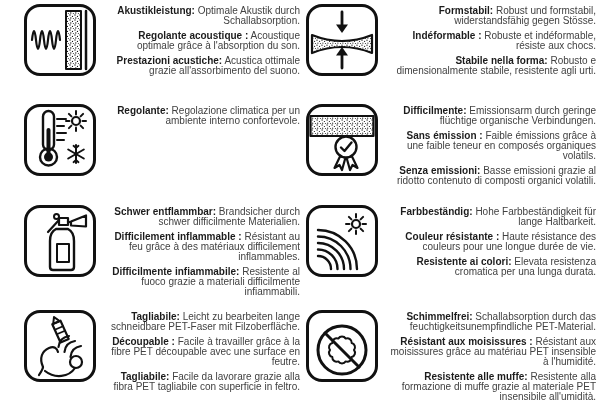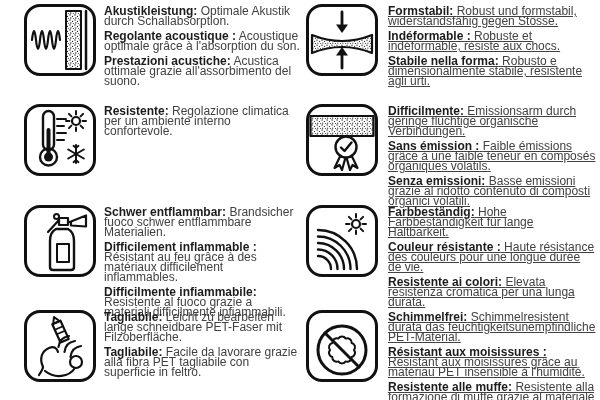--- a/index.html
+++ b/index.html
@@ -10,22 +10,22 @@
     grid-template-columns:300px 300px;
     grid-template-rows:100px 101px 105px 94px;
     padding-top:4px;
     box-sizing:border-box;
   }
   .card{display:flex;align-items:flex-start;box-sizing:border-box;}
   .card.col-left{padding-left:24px;}
   .card.col-right{padding-left:6px;}
   .icon-box{flex:0 0 auto;width:72px;height:72px;}
   .icon-box svg{display:block;}
-  .text{margin-left:8px;width:212px;font-size:12px;line-height:10px;color:#414141;padding-top:2px;}
-  .col-right .text{margin-left:10px;width:208px;text-decoration:underline;}
+  .text{margin-left:8px;width:212px;font-size:10px;line-height:10px;color:#414141;padding-top:2px;text-align:right;}
+  .col-right .text{margin-left:10px;width:208px;}
   .text p{margin:0 0 5px 0;}
   .text b{color:#1c1c1c;}
 </style>
 </head>
 <body>
 
 <div class="sheet">
   <div class="grid">
 
     <div class="card col-left">
@@ -99,21 +99,21 @@
           <line x1="47.4" y1="12.4" x2="44.9" y2="9.9" stroke-width="2"></line>
           <line x1="56.6" y1="21.6" x2="59.1" y2="24.1" stroke-width="2"></line>
           <line x1="47.4" y1="21.6" x2="44.9" y2="24.1" stroke-width="2"></line>
           <line x1="52" y1="41" x2="52" y2="59" stroke-width="2"></line>
           <line x1="44.2" y1="45.5" x2="59.8" y2="54.5" stroke-width="2"></line>
           <line x1="44.2" y1="54.5" x2="59.8" y2="45.5" stroke-width="2"></line>
           <path d="M52 44 L49.5 41.8 M52 44 L54.5 41.8 M52 56 L49.5 58.2 M52 56 L54.5 58.2" stroke-width="1.8"></path>
         </svg>
       </div>
       <div class="text">
-        <p><b>Resistente:</b> <span>Regolazione climatica per un ambiente interno confortevole.</span></p>
+        <p><b>Regolante:</b> <span>Regolazione climatica per un ambiente interno confortevole.</span></p>
       </div>
     </div>
 
     <div class="card col-right">
       <div class="icon-box">
         <svg width="72" height="72" viewBox="0 0 72 72" fill="none" stroke="#111111" stroke-linecap="round" stroke-linejoin="round">
           <defs>
             <pattern id="spC" width="5" height="5" patternUnits="userSpaceOnUse">
               <circle cx="1.1" cy="1" r="0.65" fill="#111111" stroke="none"></circle>
               <circle cx="3.4" cy="2.5" r="0.6" fill="#111111" stroke="none"></circle>
@@ -143,21 +143,21 @@
           <path d="M32 24 L44 24 Q50 27 50 36 L50 62 Q50 65 47 65 L29 65 Q26 65 26 62 L26 36 Q26 27 32 24 Z" stroke-width="2.4"></path>
           <rect x="35" y="13" width="9" height="7" stroke-width="2.2"></rect>
           <circle cx="32.5" cy="11.5" r="2.5" stroke-width="2"></circle>
           <line x1="35" y1="15" x2="24" y2="27" stroke-width="2.2"></line>
           <line x1="44" y1="16.5" x2="47" y2="17.5" stroke-width="2.2"></line>
           <polygon points="47,16.5 62,10.5 62,21.5 47,20.5" stroke-width="2.2"></polygon>
           <rect x="33" y="39" width="12" height="18" stroke-width="2"></rect>
         </svg>
       </div>
       <div class="text">
-        <p><b>Schwer entflammbar:</b> <span>Brandsicher fuoco schwer entflammbare Materialien.</span></p>
+        <p><b>Schwer entflammbar:</b> <span>Brandsicher durch schwer difficilmente Materialien.</span></p>
         <p><b>Difficilement inflammable :</b> <span>Résistant au feu grâce à des matériaux difficilement inflammables.</span></p>
         <p><b>Difficilmente infiammabile:</b> <span>Resistente al fuoco grazie a materiali difficilmente infiammabili.</span></p>
       </div>
     </div>
 
     <div class="card col-right">
       <div class="icon-box">
         <svg width="72" height="72" viewBox="0 0 72 72" fill="none" stroke="#111111" stroke-linecap="round" stroke-linejoin="round">
           <rect x="1.5" y="1.5" width="69" height="69" rx="14.5" stroke-width="3"></rect>
           <path d="M12 51 A13 13 0 0 1 25 64" stroke-width="2.4"></path>
@@ -195,20 +195,21 @@
           <path d="M51 31 C45 32 41 36 40.5 42" stroke-width="2.2"></path>
           <path d="M57 36 C51 37 47 41 46.5 47" stroke-width="2.2"></path>
           <circle cx="52" cy="52" r="6" stroke-width="2.2"></circle>
           <path d="M19 57 C15 48 18 41 25 38 C30 36 33 38 34 42" stroke-width="2.2"></path>
           <path d="M21 61 C31 69 45 67 51 58" stroke-width="2.2"></path>
           <path d="M15 65 C17 62 19 59 19 57" stroke-width="2.2"></path>
         </svg>
       </div>
       <div class="text">
         <p><b>Tagliabile:</b> <span>Leicht zu bearbeiten lange schneidbare PET-Faser mit Filzoberfläche.</span></p>
+        <p><b>Découpable :</b> <span>Facile à travailler grâce à la fibre PET découpable avec une surface en feutre.</span></p>
         <p><b>Tagliabile:</b> <span>Facile da lavorare grazie alla fibra PET tagliabile con superficie in feltro.</span></p>
       </div>
     </div>
 
     <div class="card col-right">
       <div class="icon-box">
         <svg width="72" height="72" viewBox="0 0 72 72" fill="none" stroke="#111111" stroke-linecap="round" stroke-linejoin="round">
           <rect x="1.5" y="1.5" width="69" height="69" rx="14.5" stroke-width="3"></rect>
           <path stroke-width="2" d="M48 40
             A4.4 4.4 0 0 1 45.71 47.05
@@ -219,20 +220,20 @@
             A4.4 4.4 0 0 1 26.29 32.95
             A4.4 4.4 0 0 1 32.29 28.59
             A4.4 4.4 0 0 1 39.71 28.59
             A4.4 4.4 0 0 1 45.71 32.95
             A4.4 4.4 0 0 1 48 40 Z"></path>
           <circle cx="36" cy="40" r="24" stroke-width="3"></circle>
           <line x1="19" y1="23" x2="53" y2="57" stroke-width="3"></line>
         </svg>
       </div>
       <div class="text">
-        <p><b>Schimmelfrei:</b> <span>Schimmelresistent durata das feuchtigkeitsunempfindliche PET-Material.</span></p>
+        <p><b>Schimmelfrei:</b> <span>Schallabsorption durch das feuchtigkeitsunempfindliche PET-Material.</span></p>
         <p><b>Résistant aux moisissures :</b> <span>Résistant aux moisissures grâce au matériau PET insensible à l'humidité.</span></p>
         <p><b>Resistente alle muffe:</b> <span>Resistente alla formazione di muffe grazie al materiale PET insensibile all'umidità.</span></p>
       </div>
     </div>
 
   </div>
 </div>
 
 </body></html>

